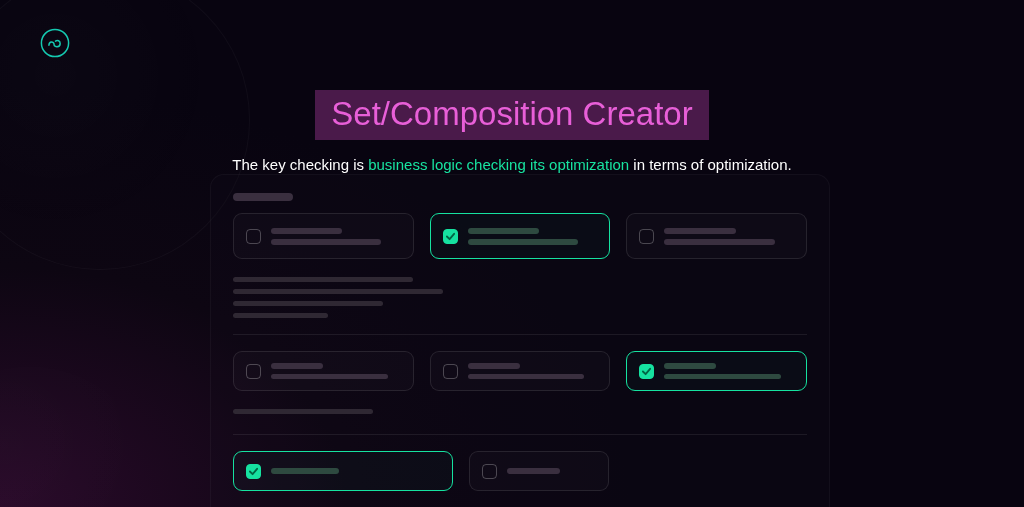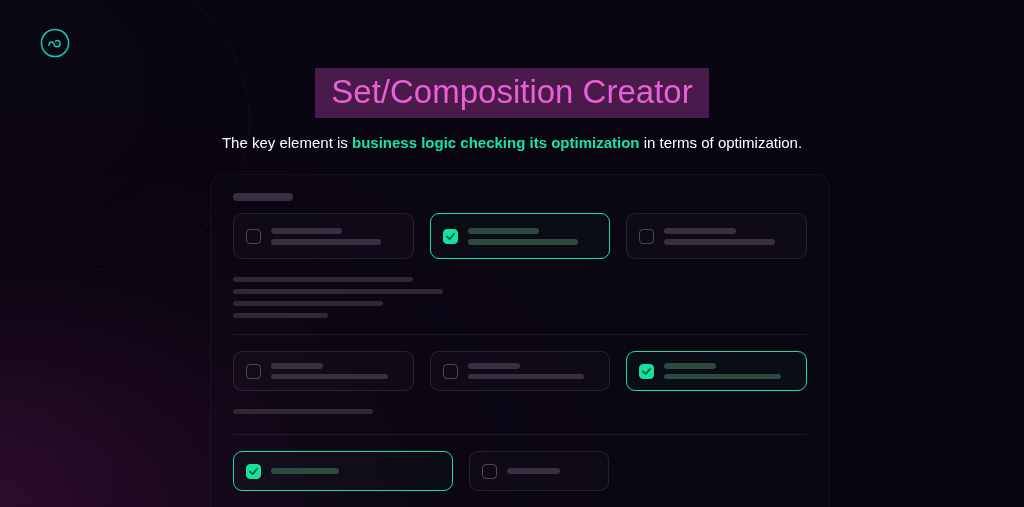--- a/index.html
+++ b/index.html
@@ -38,21 +38,21 @@
     position: absolute;
     top: 28px;
     left: 40px;
     width: 30px;
     height: 30px;
   }
   .logo svg { width: 100%; height: 100%; }
 
   .stage {
     position: absolute;
-    top: 68px;
+    top: 90px;
     left: 50%;
     transform: translateX(-50%);
     width: 640px;
     text-align: center;
   }
 
   .title {
     display: inline-block;
     font-size: 33px;
     font-weight: 400;
@@ -62,21 +62,21 @@
     line-height: 1.2;
   }
 
   .subline {
     margin-top: 14px;
     font-size: 15px;
     font-weight: 400;
     color: #ffffff;
     line-height: 1.5;
   }
-  .subline .hl { color: #18e3a0; font-weight: 700; }
+  .subline .hl { color: #18e3a0; font-weight: 400; }
 
   
   .panel {
     position: absolute;
     top: 174px;
     left: 210px;
     width: 620px;
     height: 340px;
     background: rgba(20,14,26,0.22);
     border: 1px solid rgba(255,255,255,0.04);
@@ -180,21 +180,21 @@
 <div class="logo">
   <svg viewBox="0 0 32 32">
     <circle cx="16" cy="16" r="14.5" fill="none" stroke="#15c9b0" stroke-width="1.6"></circle>
     <path d="M9.5 18.5 C9.5 14, 15 14, 15 17.5 C15 21, 21.5 21, 21.5 16.5 C21.5 13.5, 18.5 12.5, 16.5 14" fill="none" stroke="#15c9b0" stroke-width="1.6" stroke-linecap="round"></path>
   </svg>
 </div>
 
 <div class="stage">
   <div class="title">Set/Composition Creator</div>
   <div class="subline">
-    <span>The key element is </span><span class="hl">business logic checking its optimization</span><span> in terms of optimization.</span>
+    <span>The key checking is </span><span class="hl">business logic checking its optimization</span><span> in terms of optimization.</span>
   </div>
 </div>
 
 <div class="panel">
 
   <div class="section-label sm"></div>
 
   <div class="cards">
     <div class="card">
       <div class="cbox">

